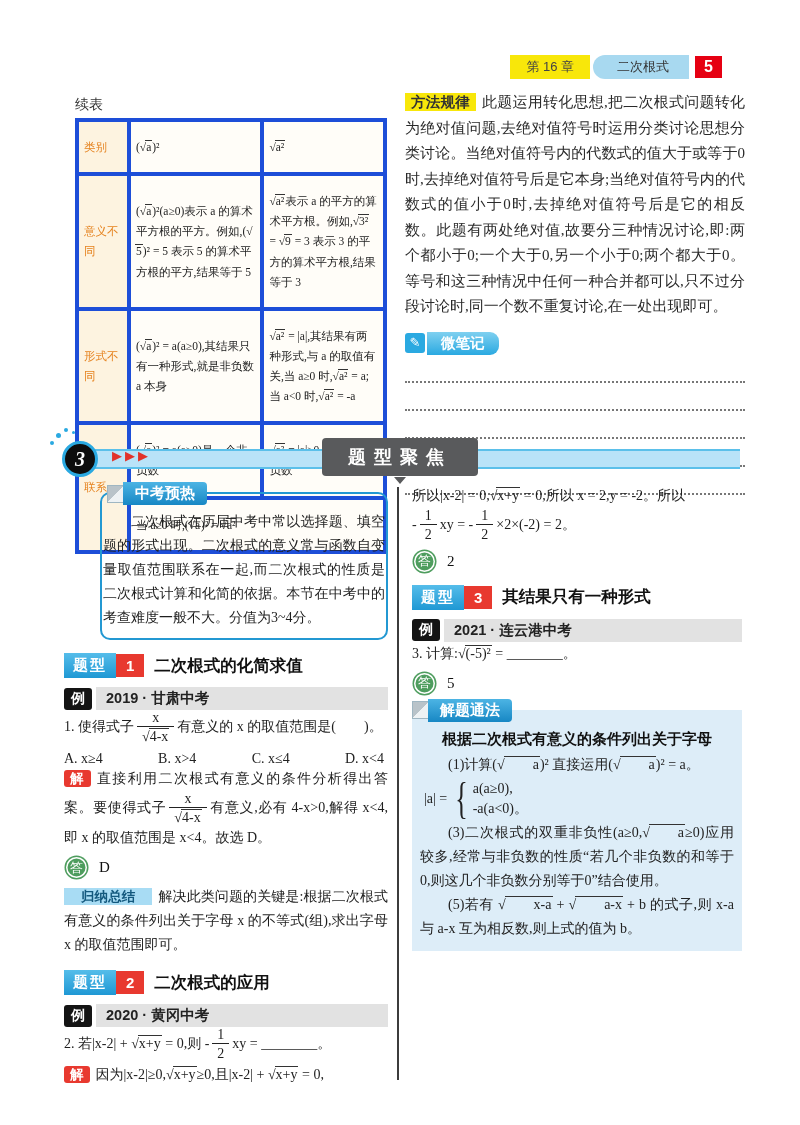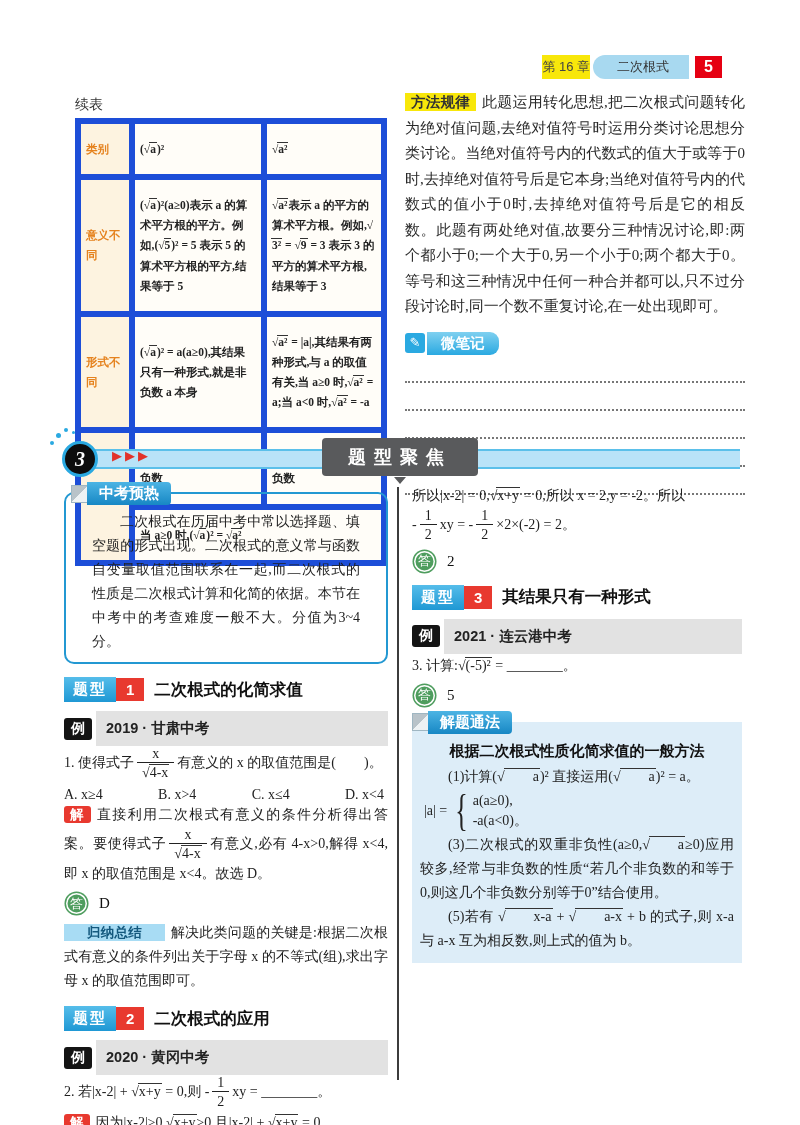--- a/index.html
+++ b/index.html
@@ -4,30 +4,30 @@
 <style>
   html,body{margin:0;padding:0;}
   body{
     width:800px;height:1125px;background:#ffffff;position:relative;
     font-family:"Liberation Serif","DejaVu Serif",serif;color:#222;
     overflow:hidden;
   }
 
   
   .page-header{position:absolute;top:55px;right:78px;display:flex;align-items:center;}
-  .chap-badge{background:#f8e70a;color:#444;font-size:13px;padding:3px 0;font-family:"Liberation Sans",sans-serif;}
+  .chap-badge{background:#f8e70a;color:#444;font-size:13px;padding:3px 16px;font-family:"Liberation Sans",sans-serif;}
   .chap-title{background:#a8d9f0;color:#333;font-size:13px;padding:3px 20px 3px 24px;margin-left:3px;
     border-radius:12px 0 0 12px;font-family:"Liberation Sans",sans-serif;}
   .page-num{background:#e60012;color:#fff;font-weight:bold;font-size:16px;padding:2px 9px;margin-left:6px;font-family:"Liberation Sans",sans-serif;}
 
   
   .top-left{position:absolute;left:75px;top:96px;width:312px;}
   .cont-label{font-size:14px;color:#333;margin-bottom:4px;}
   table.cmp{border-collapse:collapse;width:100%;background:#fffdf8;}
-  table.cmp td,table.cmp th{border:6px solid #1d4ed8;font-size:11.5px;font-weight:bold;
+  table.cmp td,table.cmp th{border:4px solid #1d4ed8;font-size:11.5px;font-weight:normal;
     padding:15px 5px;line-height:1.75;text-align:left;vertical-align:middle;}
   table.cmp{border:2px solid #f0a24c;}
   td.lbl,th.lbl{background:#fdf3e0;color:#e5821e;text-align:center;width:38px;font-size:13px;line-height:1.4;}
   th.hd{text-align:center;font-size:12px;background:#fffdf8;}
   td.merged{text-align:center;margin-left:16px;}
   .ov{display:inline-block;border-top:1px solid #333;line-height:1.15;margin-left:-1px;padding:0 1px;}
 
   
   .top-right{position:absolute;left:405px;top:90px;width:340px;}
   .rule-par{font-size:15px;line-height:25.5px;text-align:justify;color:#2a2a2a;}
@@ -56,48 +56,48 @@
   .banner-pointer{position:absolute;left:50%;transform:translateX(-50%);top:36px;width:0;height:0;
     border-left:6px solid transparent;border-right:6px solid transparent;border-top:7px solid #595a5c;}
 
   
   .col-divider{position:absolute;left:397px;top:487px;width:2px;height:593px;background:#3c3c3c;}
   .bottom-left{position:absolute;left:64px;top:482px;width:324px;}
   .bottom-right{position:absolute;left:412px;top:482px;width:330px;}
   .body-par{font-size:14px;line-height:24px;text-align:justify;color:#1e1e1e;}
 
   
-  .preview-box{border:2px solid #2398d2;border-radius:10px;padding:16px 26px 8px;position:relative;margin-top:10px;}
+  .preview-box{border:2px solid #2398d2;border-radius:10px;padding:16px 1px 8px;position:relative;margin-top:10px;margin-left:36px;}
   .corner-badge{position:absolute;top:-12px;left:5px;display:flex;align-items:center;}
   .corner-icon{width:16px;height:16px;background:linear-gradient(135deg,#b9c3c9 50%,#eef2f4 50%);
     border:1px solid #9fb6c2;}
   .corner-label{background:linear-gradient(#4cb4e4,#1787c4);color:#fff;font-weight:bold;font-size:15px;
     padding:2px 12px;margin-left:-2px;border-radius:0 4px 4px 0;font-family:"Liberation Sans",sans-serif;}
   .indent{text-indent:2em;}
 
   
   .tixing{display:flex;align-items:center;margin-top:13px;}
   .tx-badge{background:linear-gradient(#55bdea,#1f98d4);color:#fff;font-weight:bold;font-size:15px;
     padding:3px 9px;font-family:"Liberation Sans",sans-serif;letter-spacing:2px;}
   .tx-num{background:#e8392f;color:#fff;font-weight:bold;font-size:15px;padding:3px 10px;
     font-family:"Liberation Sans",sans-serif;}
   .tx-title{font-weight:bold;font-size:16.5px;color:#111;margin-left:10px;font-family:"Liberation Sans",sans-serif;}
   .example-bar{display:flex;align-items:center;margin-top:9px;}
   .li-badge{background:#141414;color:#fff;font-weight:bold;font-size:14px;padding:2px 7px;border-radius:3px;
     font-family:"Liberation Sans",sans-serif;}
   .example-source{flex:1;background:#e2e2e2;font-weight:bold;font-size:14.5px;color:#222;
-    padding:8px 10px;margin-left:4px;font-family:"Liberation Sans",sans-serif;}
+    padding:2px 10px;margin-left:4px;font-family:"Liberation Sans",sans-serif;}
   .jie-badge{background:#e8392f;color:#fff;font-weight:bold;font-size:13.5px;padding:1px 6px;border-radius:3px;
     margin-right:6px;font-family:"Liberation Sans",sans-serif;}
   .da-line{display:flex;align-items:center;margin-top:7px;}
   .da-badge{width:21px;height:21px;border-radius:50%;background:#4e9d5e;color:#fff;font-size:13px;
     display:flex;align-items:center;justify-content:center;box-shadow:inset 0 0 0 1.5px #fff,0 0 0 1.5px #4e9d5e;
     margin:0 12px 0 2px;font-family:"Liberation Sans",sans-serif;}
   .da-value{font-size:15px;color:#111;}
-  .hl-blue{background:#a8dcf4;color:#14597e;font-weight:bold;font-size:13.5px;padding:1px 23px;
+  .hl-blue{background:#a8dcf4;color:#14597e;font-weight:bold;font-size:13.5px;padding:1px 17px;
     margin-right:6px;font-family:"Liberation Sans",sans-serif;}
 
   
   .frac{display:inline-flex;flex-direction:column;align-items:center;vertical-align:middle;margin:0 3px;}
   .frac .num{line-height:1.15;padding:0 5px;}
   .frac .den{line-height:1.25;padding:1px 5px 0;border-top:1.5px solid #222;}
 
   .options{display:flex;justify-content:space-between;font-size:14px;margin-top:5px;padding-right:4px;}
   .qline{margin-top:8px;}
 
@@ -277,21 +277,21 @@
   <div class="da-line">
     <span class="da-badge">答</span>
     <span class="da-value">5</span>
   </div>
 
   <div class="gm-box">
     <div class="gm-badge">
       <span class="corner-icon"></span>
       <span class="corner-label">解题通法</span>
     </div>
-    <div class="gm-title">根据二次根式性质化简求值的一般方法</div>
+    <div class="gm-title">根据二次根式有意义的条件列出关于字母</div>
     <p class="gm-item">(1)计算(√<span class="ov">a</span>)² 直接运用(√<span class="ov">a</span>)² = a。</p>
     <div class="piecewise">
       <span>|a| =</span>
       <span class="brace">{</span>
       <span class="cases">
         <div>a(a≥0),</div>
         <div>-a(a&lt;0)。</div>
       </span>
     </div>
     <p class="gm-item">(3)二次根式的双重非负性(a≥0,√<span class="ov">a</span>≥0)应用较多,经常与非负数的性质“若几个非负数的和等于0,则这几个非负数分别等于0”结合使用。</p>

